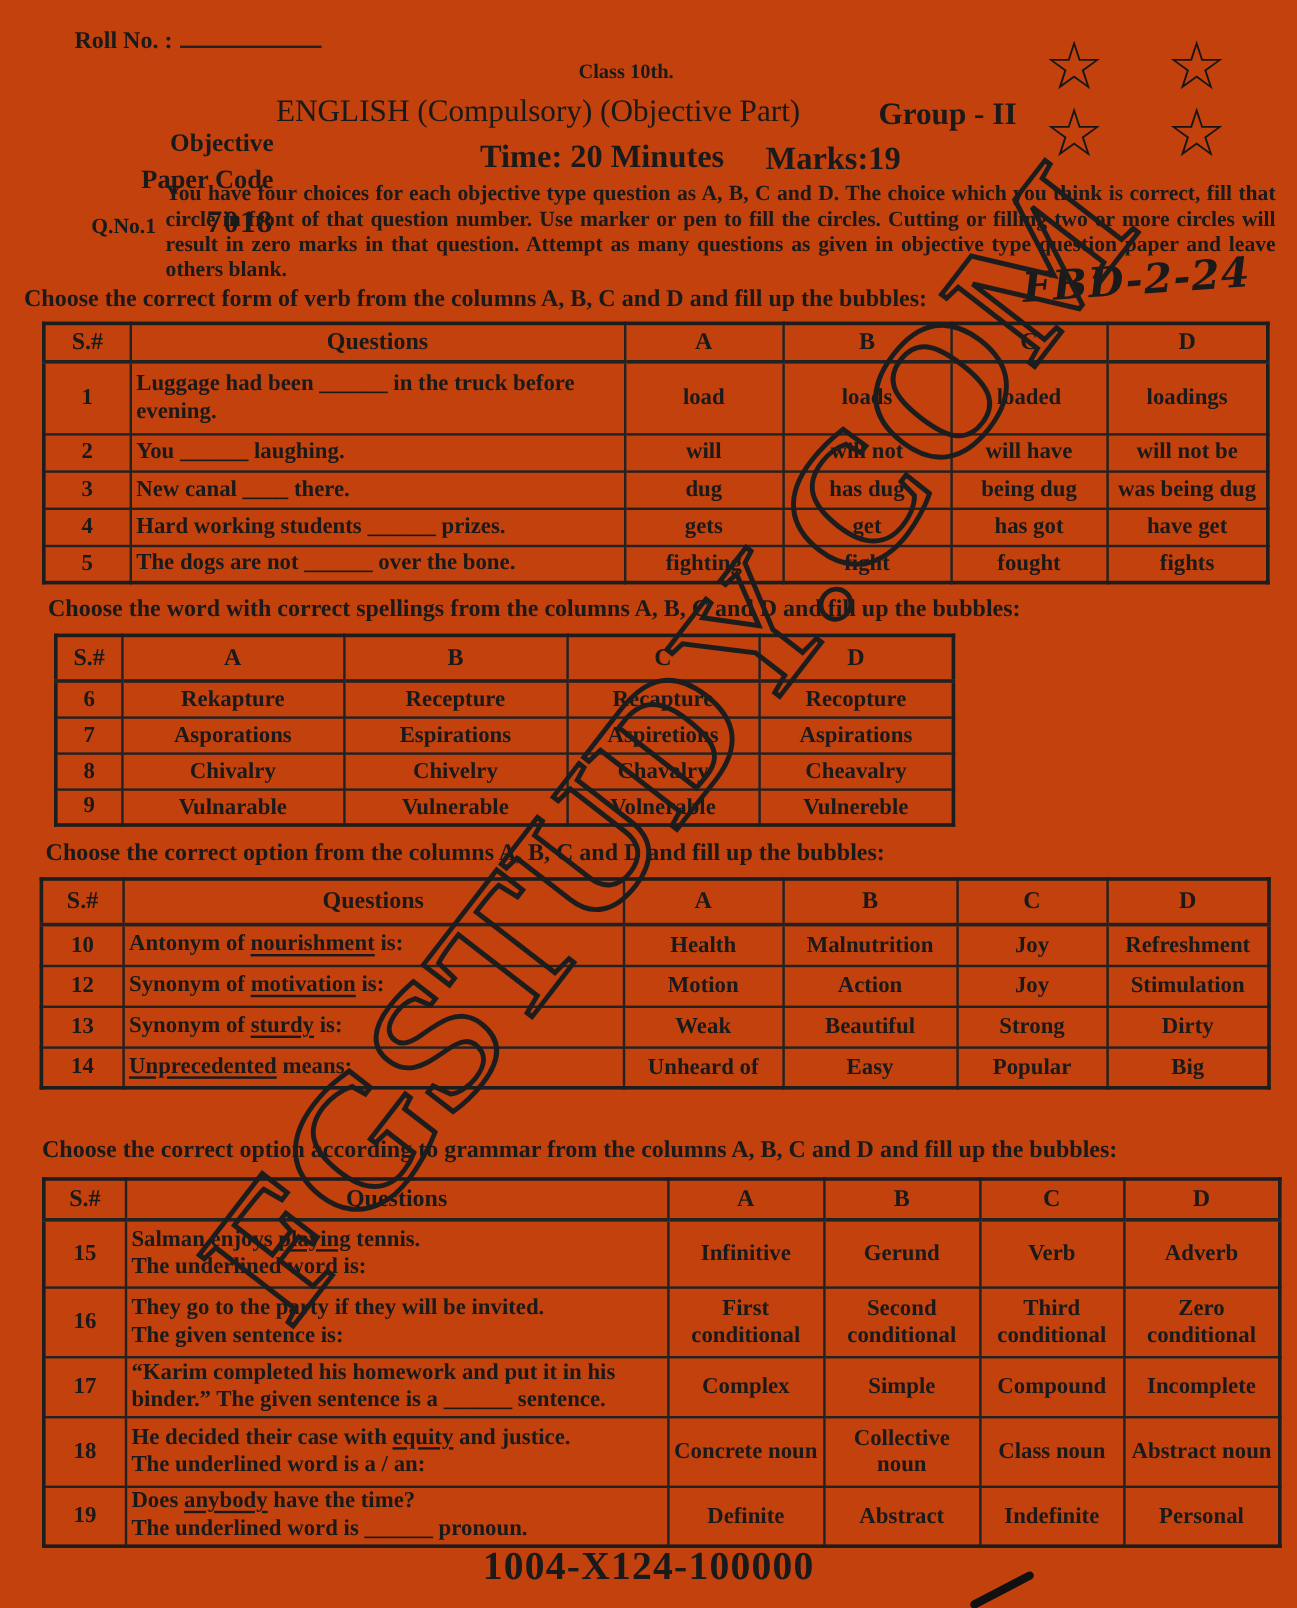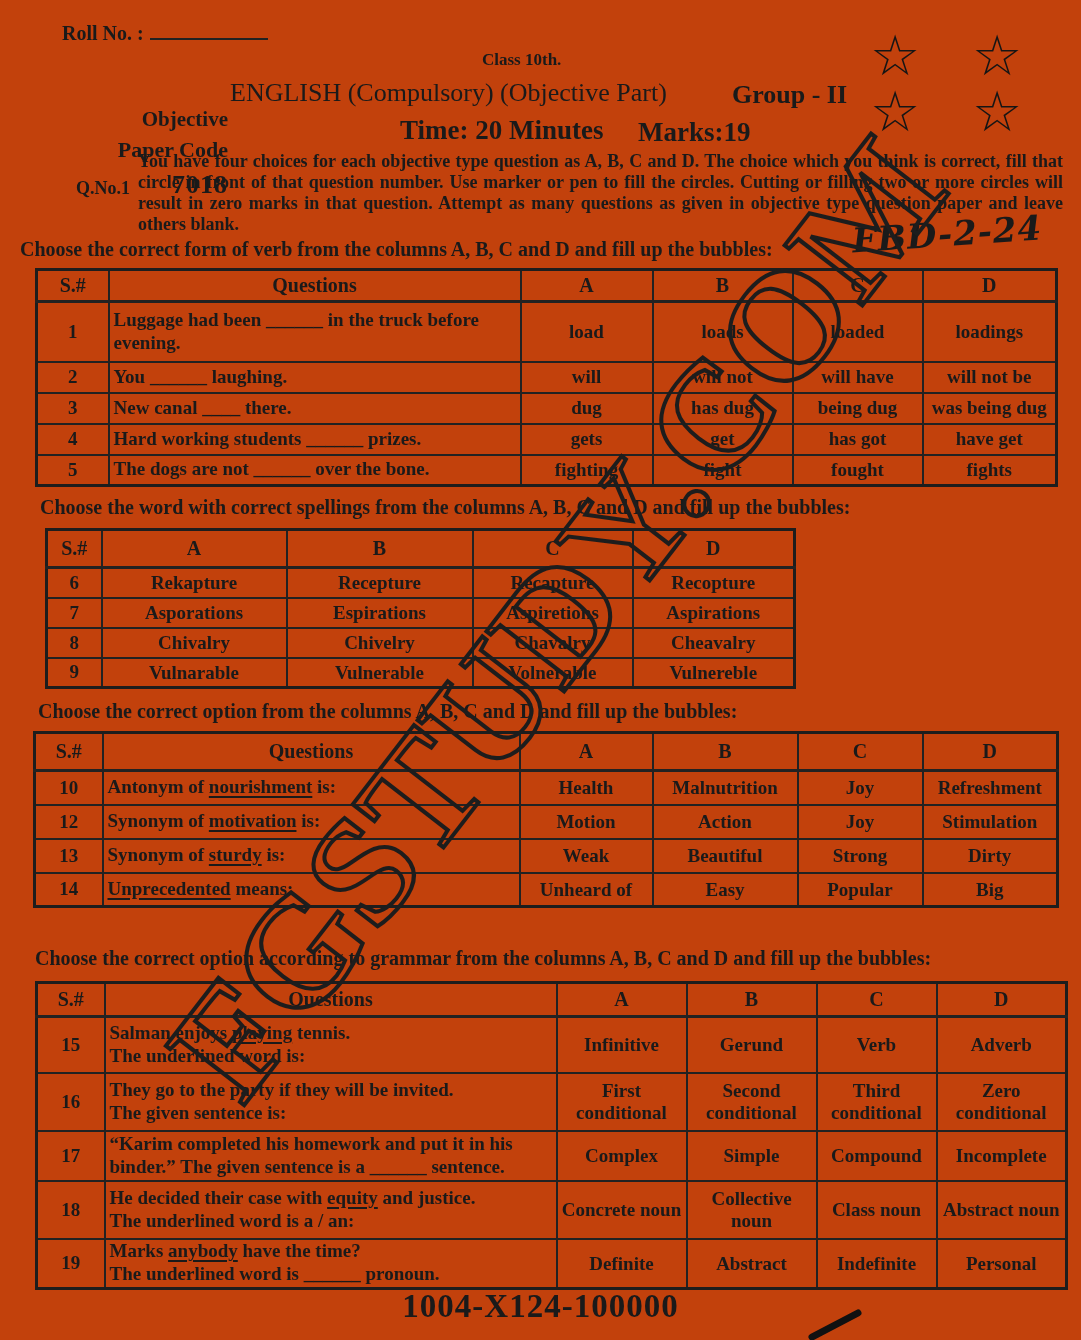--- a/index.html
+++ b/index.html
@@ -338,21 +338,21 @@
             <div><span>The underlined word is a / an:</span></div>
           </td>
         <td class="opt">Concrete noun</td>
         <td class="opt">Collective noun</td>
         <td class="opt">Class noun</td>
         <td class="opt">Abstract noun</td>
       </tr>
       <tr class="h50">
         <td class="sn">19</td>
         <td class="q">
-            <div><span>Marks </span><span class="u">anybody</span><span> have the time?</span></div>
+            <div><span>Does </span><span class="u">anybody</span><span> have the time?</span></div>
             <div><span>The underlined word is ______ pronoun.</span></div>
           </td>
         <td class="opt">Definite</td>
         <td class="opt">Abstract</td>
         <td class="opt">Indefinite</td>
         <td class="opt">Personal</td>
       </tr>
     </tbody>
   </table>
 

